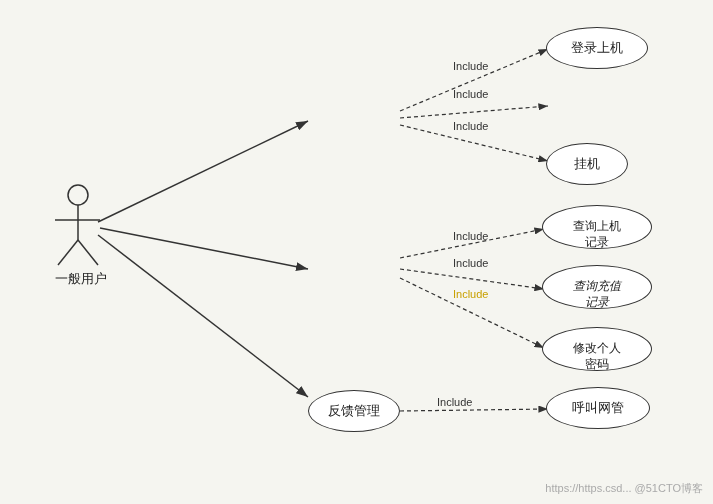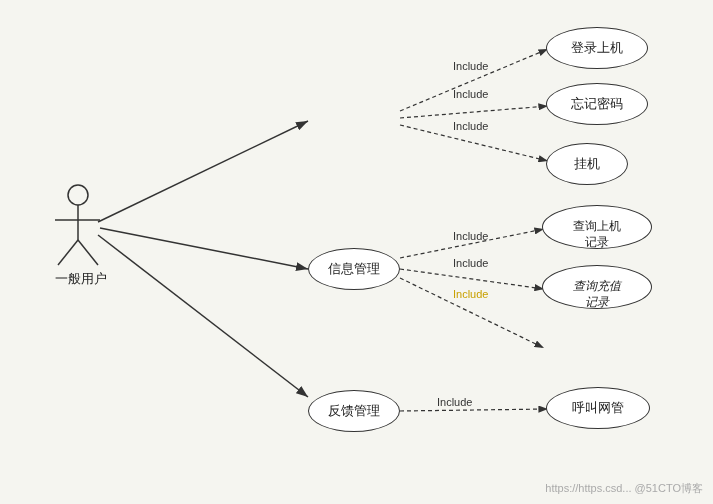--- a/index.html
+++ b/index.html
@@ -102,41 +102,38 @@
     <marker id="arrowhead" markerWidth="8" markerHeight="6" refX="8" refY="3" orient="auto">
       <polygon points="0 0, 8 3, 0 6" fill="#333"></polygon>
     </marker>
   </defs>
 </svg>
 
 <div class="actor" style="position:absolute;left:55px;top:270px;">
   <span>一般用户</span>
 </div>
 
-<div class="node-ellipse" style="left:308px;top:248px;width:92px;height:42px;">
-  <span>信息管理</span>
-</div>
 <div class="node-ellipse" style="left:308px;top:390px;width:92px;height:42px;">
   <span>反馈管理</span>
 </div>
 
 <div class="node-ellipse" style="left:546px;top:27px;width:102px;height:42px;font-family:Liberation Serif, serif;">
   <span>登录上机</span>
-</div>
-<div class="node-ellipse" style="left:546px;top:83px;width:102px;height:42px;">
-  <span>忘记密码</span>
 </div>
 <div class="node-ellipse" style="left:546px;top:143px;width:82px;height:42px;">
   <span>挂机</span>
 </div>
 <div class="node-ellipse" style="left:542px;top:205px;width:110px;height:44px;white-space:pre-line;font-size:12px;">
   查询上机<br>记录
 </div>
 <div class="node-ellipse" style="left:542px;top:265px;width:110px;height:44px;white-space:pre-line;font-size:12px;font-style:italic;">
   查询充值<br>记录
+</div>
+<div class="node-ellipse" style="left:542px;top:327px;width:110px;height:44px;white-space:pre-line;font-size:12px;">
+  修改个人<br>密码
 </div>
 <div class="node-ellipse" style="left:546px;top:387px;width:104px;height:42px;">
   <span>呼叫网管</span>
 </div>
 
 <div class="watermark">
   <span>https://https.csd... @51CTO博客</span>
 </div>
 
 </div>

